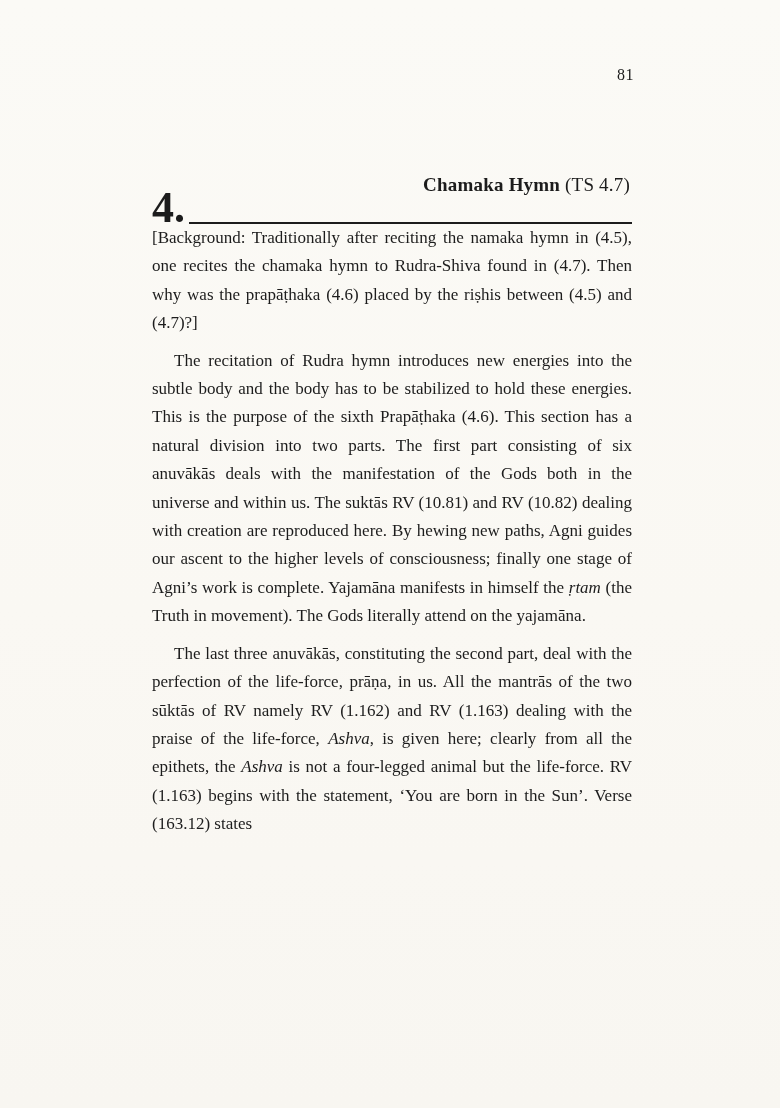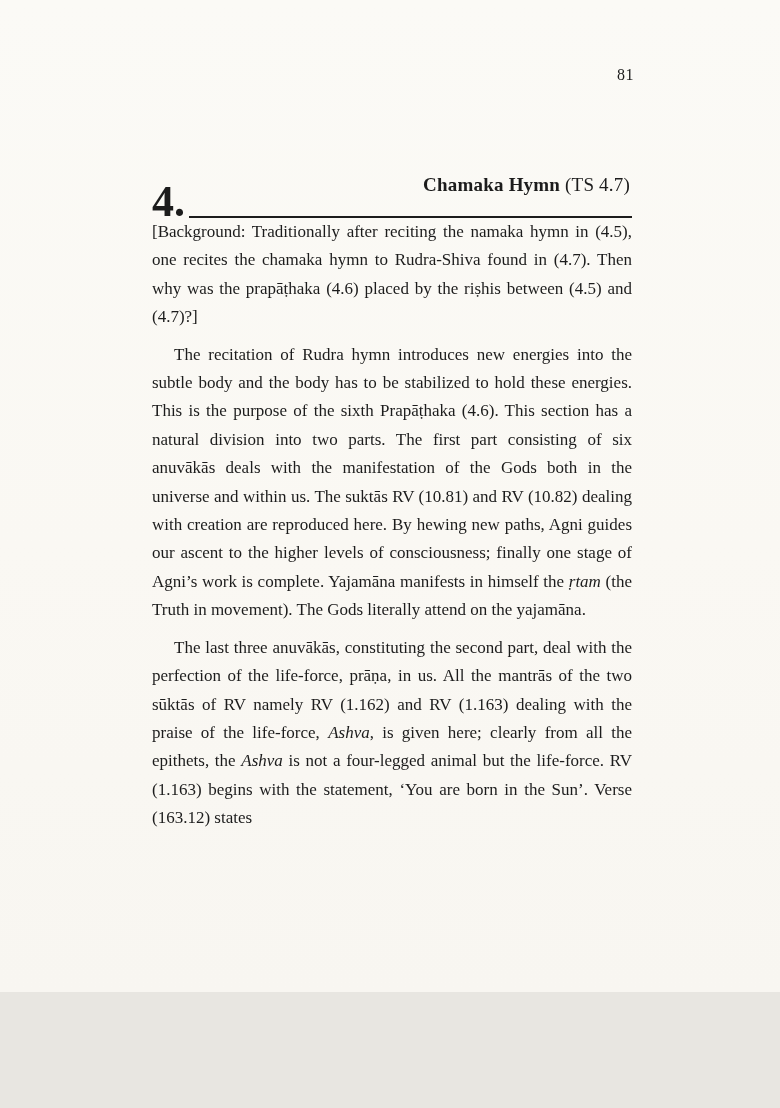--- a/index.html
+++ b/index.html
@@ -3,21 +3,21 @@
 <meta charset="utf-8">
 <style>
   html, body {
     margin: 0;
     padding: 0;
     background: #e8e6e1;
   }
   .page {
     position: relative;
     width: 780px;
-    height: 992px;
+    height: 1108px;
     margin: 0 auto;
     background: linear-gradient(180deg, #fbfaf6 0%, #faf8f3 55%, #f8f6f1 100%);
     color: #1c1c1c;
     font-family: "Liberation Serif", "DejaVu Serif", serif;
     overflow: hidden;
   }
   .page-number {
     position: absolute;
     top: 66px;
     right: 146px;
@@ -45,21 +45,21 @@
   .chapter-right {
     flex: 1;
     display: flex;
     flex-direction: column;
     justify-content: flex-end;
     border-bottom: 2px solid #1c1c1c;
   }
   .chapter-title {
     text-align: right;
     font-size: 19px;
-    padding-bottom: 20px;
+    padding-bottom: 26px;
     padding-right: 2px;
     letter-spacing: 0.2px;
   }
   .section-heading {
     margin-top: 54px;
     font-size: 17px;
     font-weight: 700;
   }
   .body-text {
   }

